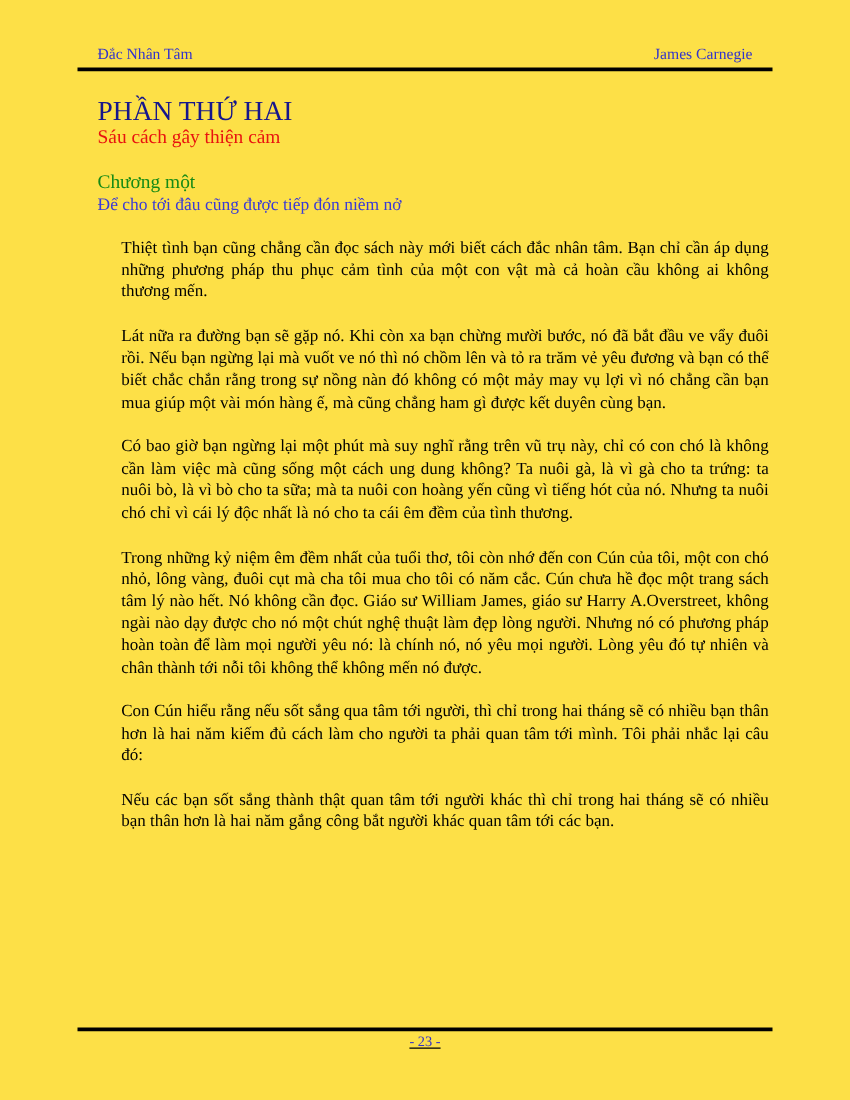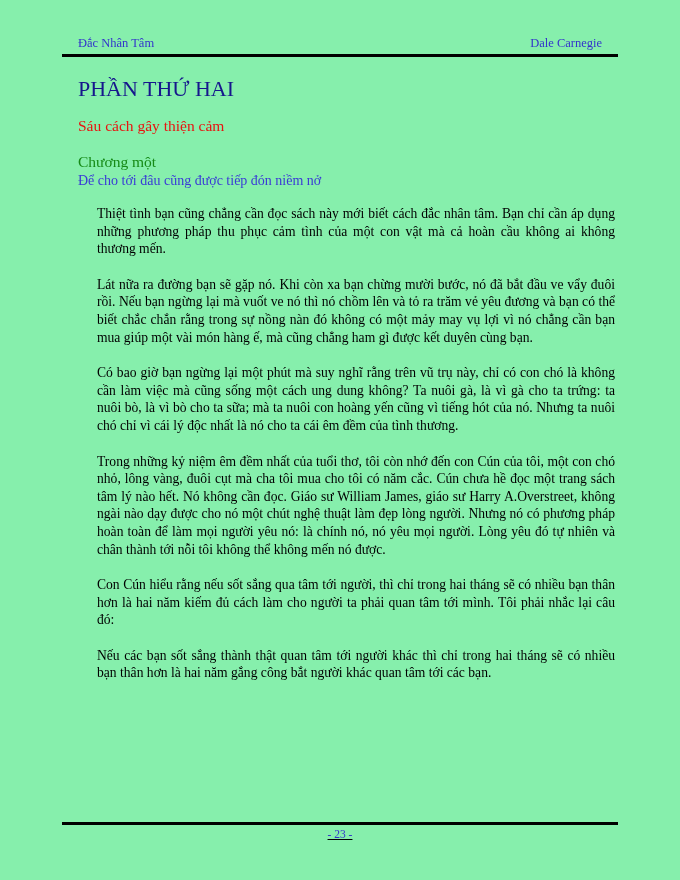--- a/index.html
+++ b/index.html
@@ -4,21 +4,21 @@
 <style>
   html, body {
     margin: 0;
     padding: 0;
     background: #ffffff;
   }
   .page {
     position: relative;
     width: 680px;
     height: 880px;
-    background: #86efac;
+    background: #fde047;
     font-family: "Liberation Serif", "DejaVu Serif", serif;
     overflow: hidden;
   }
   
   .running-header {
     position: absolute;
     top: 36px;
     left: 62px;
     right: 62px;
   }
@@ -45,21 +45,21 @@
   .part-title {
     font-size: 22px;
     font-weight: normal;
     color: #16168c;
     margin: 8px 0 0 0;
     line-height: 22px;
   }
   .section-title {
     font-size: 15.5px;
     color: #e8130f;
-    margin-top: 16px;
+    margin-top: 0;
     line-height: 20px;
   }
   .chapter-title {
     font-size: 15.5px;
     color: #168a16;
     margin-top: 16px;
     line-height: 20px;
   }
   .chapter-subtitle {
     font-size: 14px;
@@ -97,21 +97,21 @@
   }
 </style>
 </head>
 <body>
 
 <div class="page">
 
   <div class="running-header">
     <div class="running-header-row">
       <span>Đắc Nhân Tâm</span>
-      <span>Dale Carnegie</span>
+      <span>James Carnegie</span>
     </div>
     <div class="header-rule"></div>
   </div>
 
   <div class="content">
     <h1 class="part-title">PHẦN THỨ HAI</h1>
 
     <div class="section-title">Sáu cách gây thiện cảm</div>
 
     <div class="chapter-title">Chương một</div>

